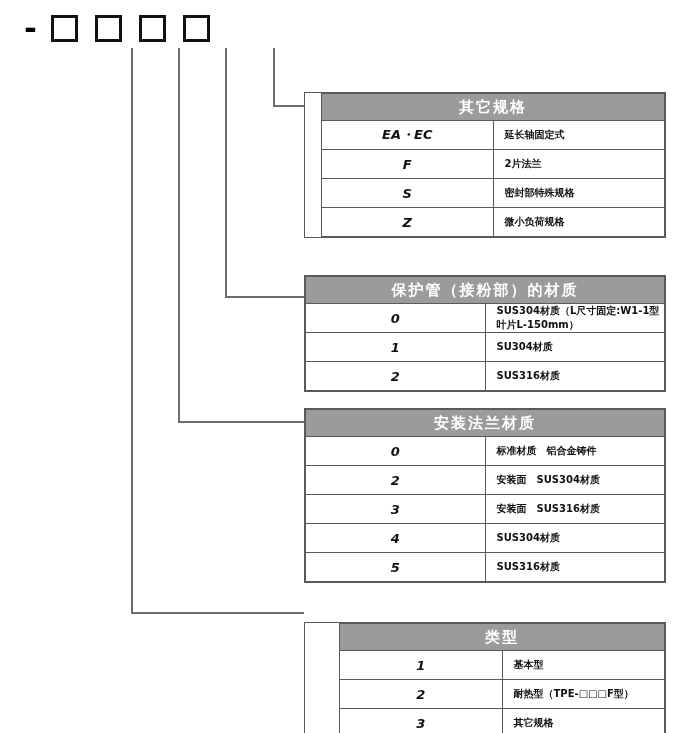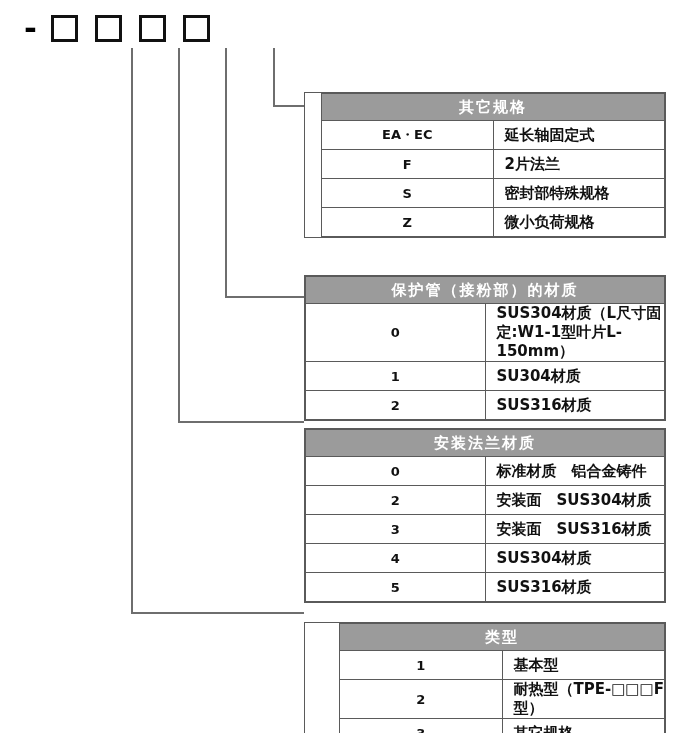--- a/index.html
+++ b/index.html
@@ -78,29 +78,30 @@
     font-weight: bold;
     height: 26px;
     text-align: center;
     letter-spacing: 2px;
     border: 1px solid #5a5a5a;
     padding: 0;
   }
   .spec-table td {
     border: 1px solid #5a5a5a;
     height: 28px;
-    font-size: 15px;
+    font-size: 10px;
     font-weight: bold;
     color: #111;
     padding: 0;
   }
   .spec-table td.code {
     width: 68px;
     text-align: center;
     font-size: 13px;
+    font-style: italic;
   }
   .spec-table td.desc {
     padding-left: 11px;
     text-align: left;
   }
 </style>
 </head>
 <body>
 
 <div id="model-code">
@@ -166,21 +167,21 @@
             <td class="code">1</td>
             <td class="desc">SU304材质</td>
           </tr>
           <tr>
             <td class="code">2</td>
             <td class="desc">SUS316材质</td>
           </tr>
         </tbody>
       </table>
     </div>
-    <div class="spec-table" style="top: 428px;">
+    <div class="spec-table" style="top: 408px;">
       <table>
         <thead>
           <tr>
             <th class="hdr" colspan="2">安装法兰材质</th>
           </tr>
         </thead>
         <tbody>
           <tr>
             <td class="code">0</td>
             <td class="desc">标准材质　铝合金铸件</td>

